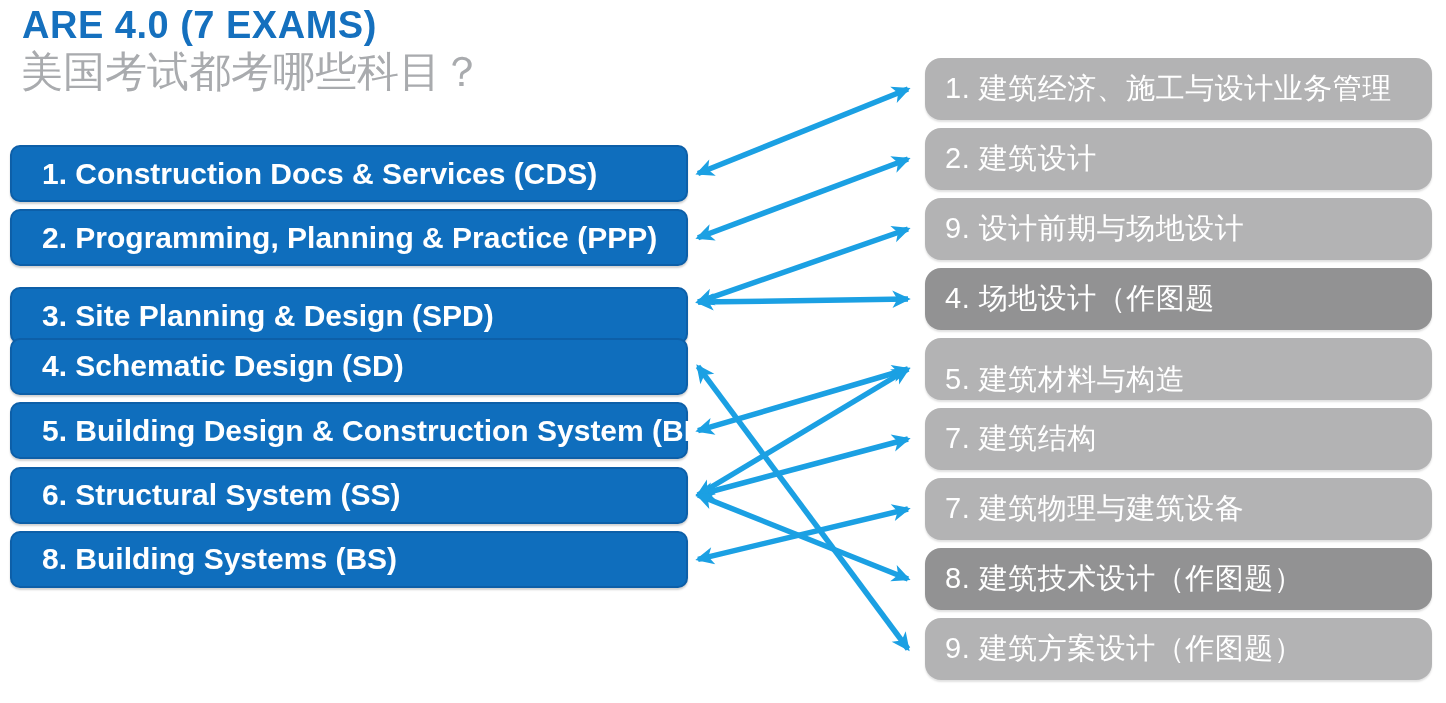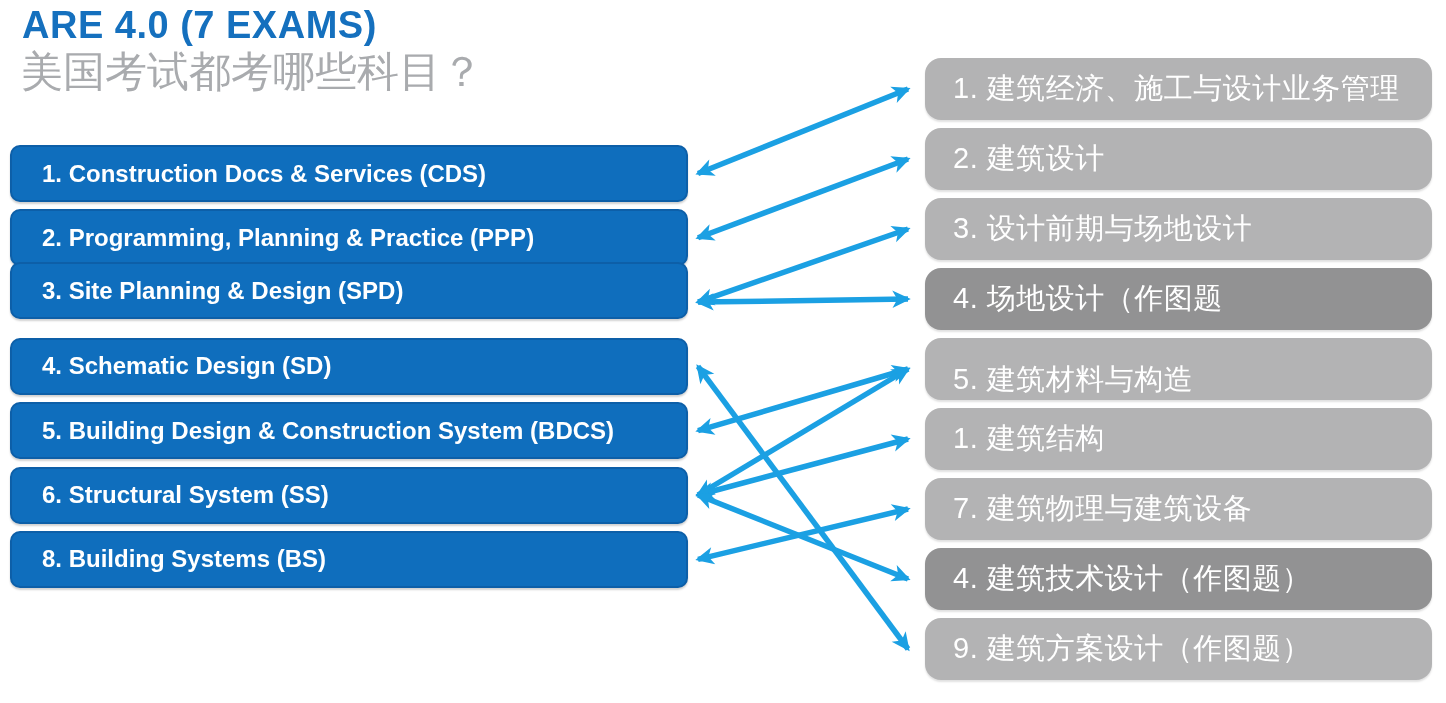--- a/index.html
+++ b/index.html
@@ -41,36 +41,36 @@
     background: var(--exam-blue, #0F6EBD);
     border: 2px solid var(--exam-blue-border, #0D5FA8);
     border-radius: 10px;
     box-shadow: 0 2px 2px rgba(0,0,0,0.18);
     display: flex;
     align-items: center;
     padding-left: 30px;
   }
   .exam-box span {
     color: var(--box-text, #ffffff);
-    font-size: 24px;
+    font-size: 30px;
     font-weight: 700;
     white-space: nowrap;
   }
   .subject-box {
     position: absolute;
     left: 0;
     width: 507px;
     height: 62px;
     box-sizing: border-box;
     background: var(--subject-gray, #B3B3B4);
     border-radius: 16px;
     box-shadow: 0 2px 2px rgba(0,0,0,0.12);
     display: flex;
     align-items: center;
-    padding-left: 28px;
+    padding-left: 20px;
   }
   .subject-box.dark { background: var(--subject-dark, #929293); }
   .subject-box span {
     color: var(--box-text, #ffffff);
     font-size: 29px;
     font-weight: 400;
     white-space: nowrap;
     letter-spacing: 0.5px;
   }
   .arrow-layer {
@@ -86,21 +86,21 @@
 <div class="canvas">
   <div class="title">ARE 4.0 (7 EXAMS)</div>
   <div class="subtitle">美国考试都考哪些科目？</div>
   <div class="left-col" id="leftCol">
       <div class="exam-box" style="top: 0px;">
         <span>1. Construction Docs &amp; Services (CDS)</span>
       </div>
       <div class="exam-box" style="top: 64.3px;">
         <span>2. Programming, Planning &amp; Practice (PPP)</span>
       </div>
-      <div class="exam-box" style="top: 117px;">
+      <div class="exam-box" style="top: 142px;">
         <span>3. Site Planning &amp; Design (SPD)</span>
       </div>
       <div class="exam-box" style="top: 192.9px;">
         <span>4. Schematic Design (SD)</span>
       </div>
       <div class="exam-box" style="top: 257.2px;">
         <span>5. Building Design &amp; Construction System (BDCS)</span>
       </div>
       <div class="exam-box" style="top: 321.5px;">
         <span>6. Structural System (SS)</span>
@@ -110,36 +110,36 @@
       </div>
     </div>
   <div class="right-col" id="rightCol">
       <div class="subject-box" style="top: 0px;">
         <span>1. 建筑经济、施工与设计业务管理</span>
       </div>
       <div class="subject-box" style="top: 70px;">
         <span>2. 建筑设计</span>
       </div>
       <div class="subject-box" style="top: 140px;">
-        <span>3. 设计前期与场地设计</span>
+        <span>9. 设计前期与场地设计</span>
       </div>
       <div class="subject-box dark" style="top: 210px;">
         <span>4. 场地设计（作图题</span>
       </div>
       <div class="subject-box" style="top: 280px; align-items: flex-end;">
         <span>5. 建筑材料与构造</span>
       </div>
       <div class="subject-box" style="top: 350px;">
-        <span>1. 建筑结构</span>
+        <span>7. 建筑结构</span>
       </div>
       <div class="subject-box" style="top: 420px;">
         <span>7. 建筑物理与建筑设备</span>
       </div>
       <div class="subject-box dark" style="top: 490px;">
-        <span>4. 建筑技术设计（作图题）</span>
+        <span>8. 建筑技术设计（作图题）</span>
       </div>
       <div class="subject-box" style="top: 560px;">
         <span>9. 建筑方案设计（作图题）</span>
       </div>
     </div>
   <div class="arrow-layer" id="arrowLayer">
       <svg viewBox="0 0 1446 703">
         <defs>
           <marker id="ah" viewBox="0 0 10 10" refX="8.2" refY="5" markerWidth="3.6" markerHeight="3.6" orient="auto-start-reverse" markerUnits="strokeWidth">
             <path d="M0.3,0.6 L9.6,5 L0.3,9.4 L2.8,5 Z" fill="#1BA0E3"></path>

